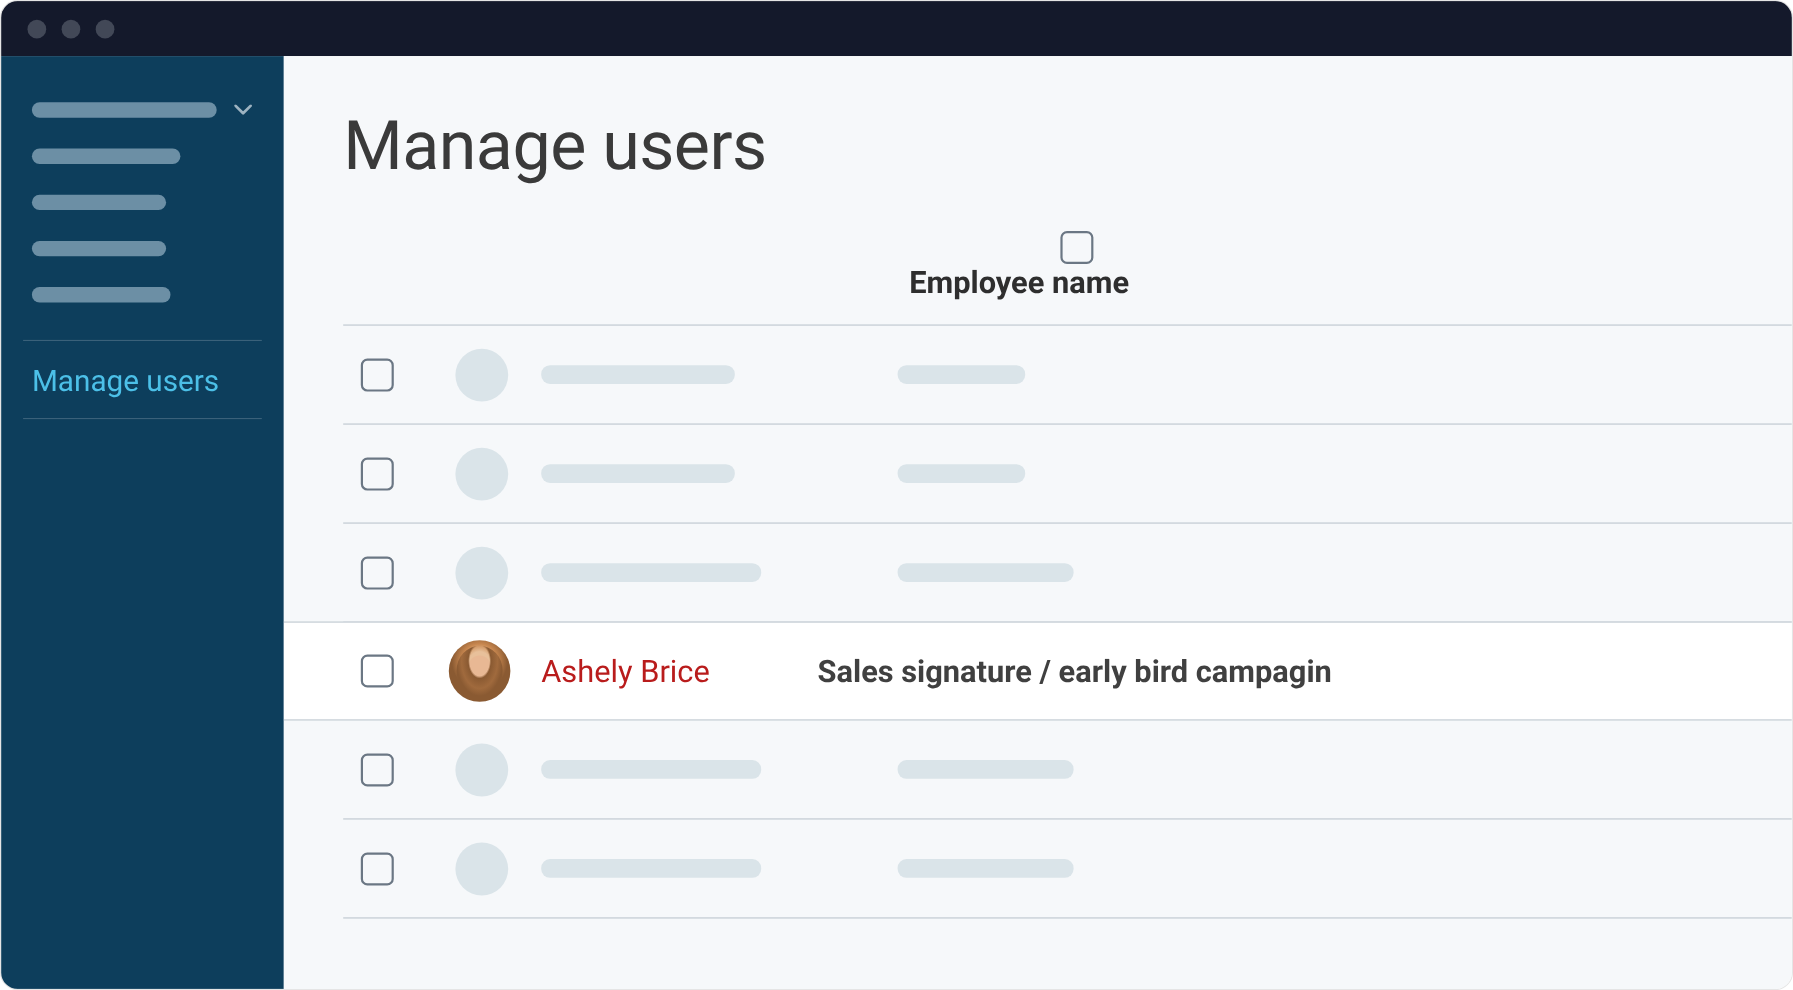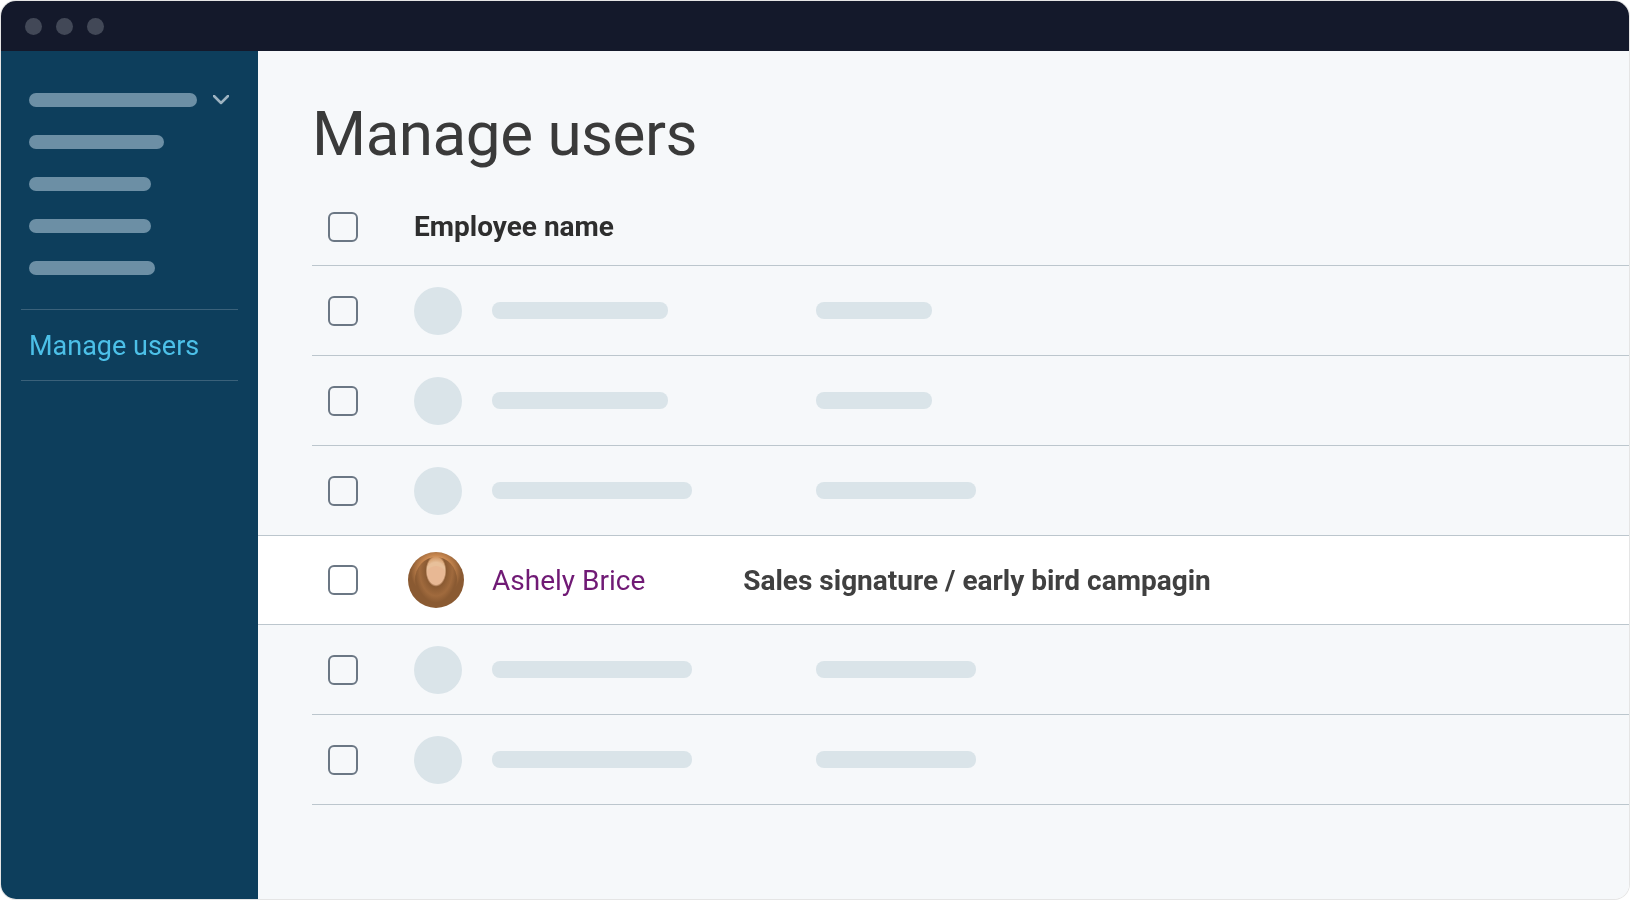--- a/index.html
+++ b/index.html
@@ -104,20 +104,21 @@
       margin-bottom: 40px;
     }
     .table-container {
       padding-right: 0;
     }
     .table-header {
       display: flex;
       align-items: center;
       padding: 0 0 22px 16px;
       border-bottom: 1px solid #bcc6cd;
+      flex-direction: column;
     }
     .checkbox {
       width: 30px;
       height: 30px;
       border: 2.5px solid #6b7784;
       border-radius: 6px;
       display: inline-flex;
       flex-shrink: 0;
       background: transparent;
       cursor: pointer;
@@ -207,21 +208,21 @@
       margin-left: 60px;
     }
     .sig-cell .cell-placeholder {
       width: 116px;
     }
     .sig-cell.wide .cell-placeholder {
       width: 160px;
     }
     .employee-name {
       font-size: 28px;
-      color: #701a75;
+      color: #b91c1c;
       font-weight: 400;
       margin-left: 28px;
     }
     .signature-text {
       font-size: 28px;
       color: #404040;
       font-weight: 700;
       margin-left: 30px;
     }
   </style>

